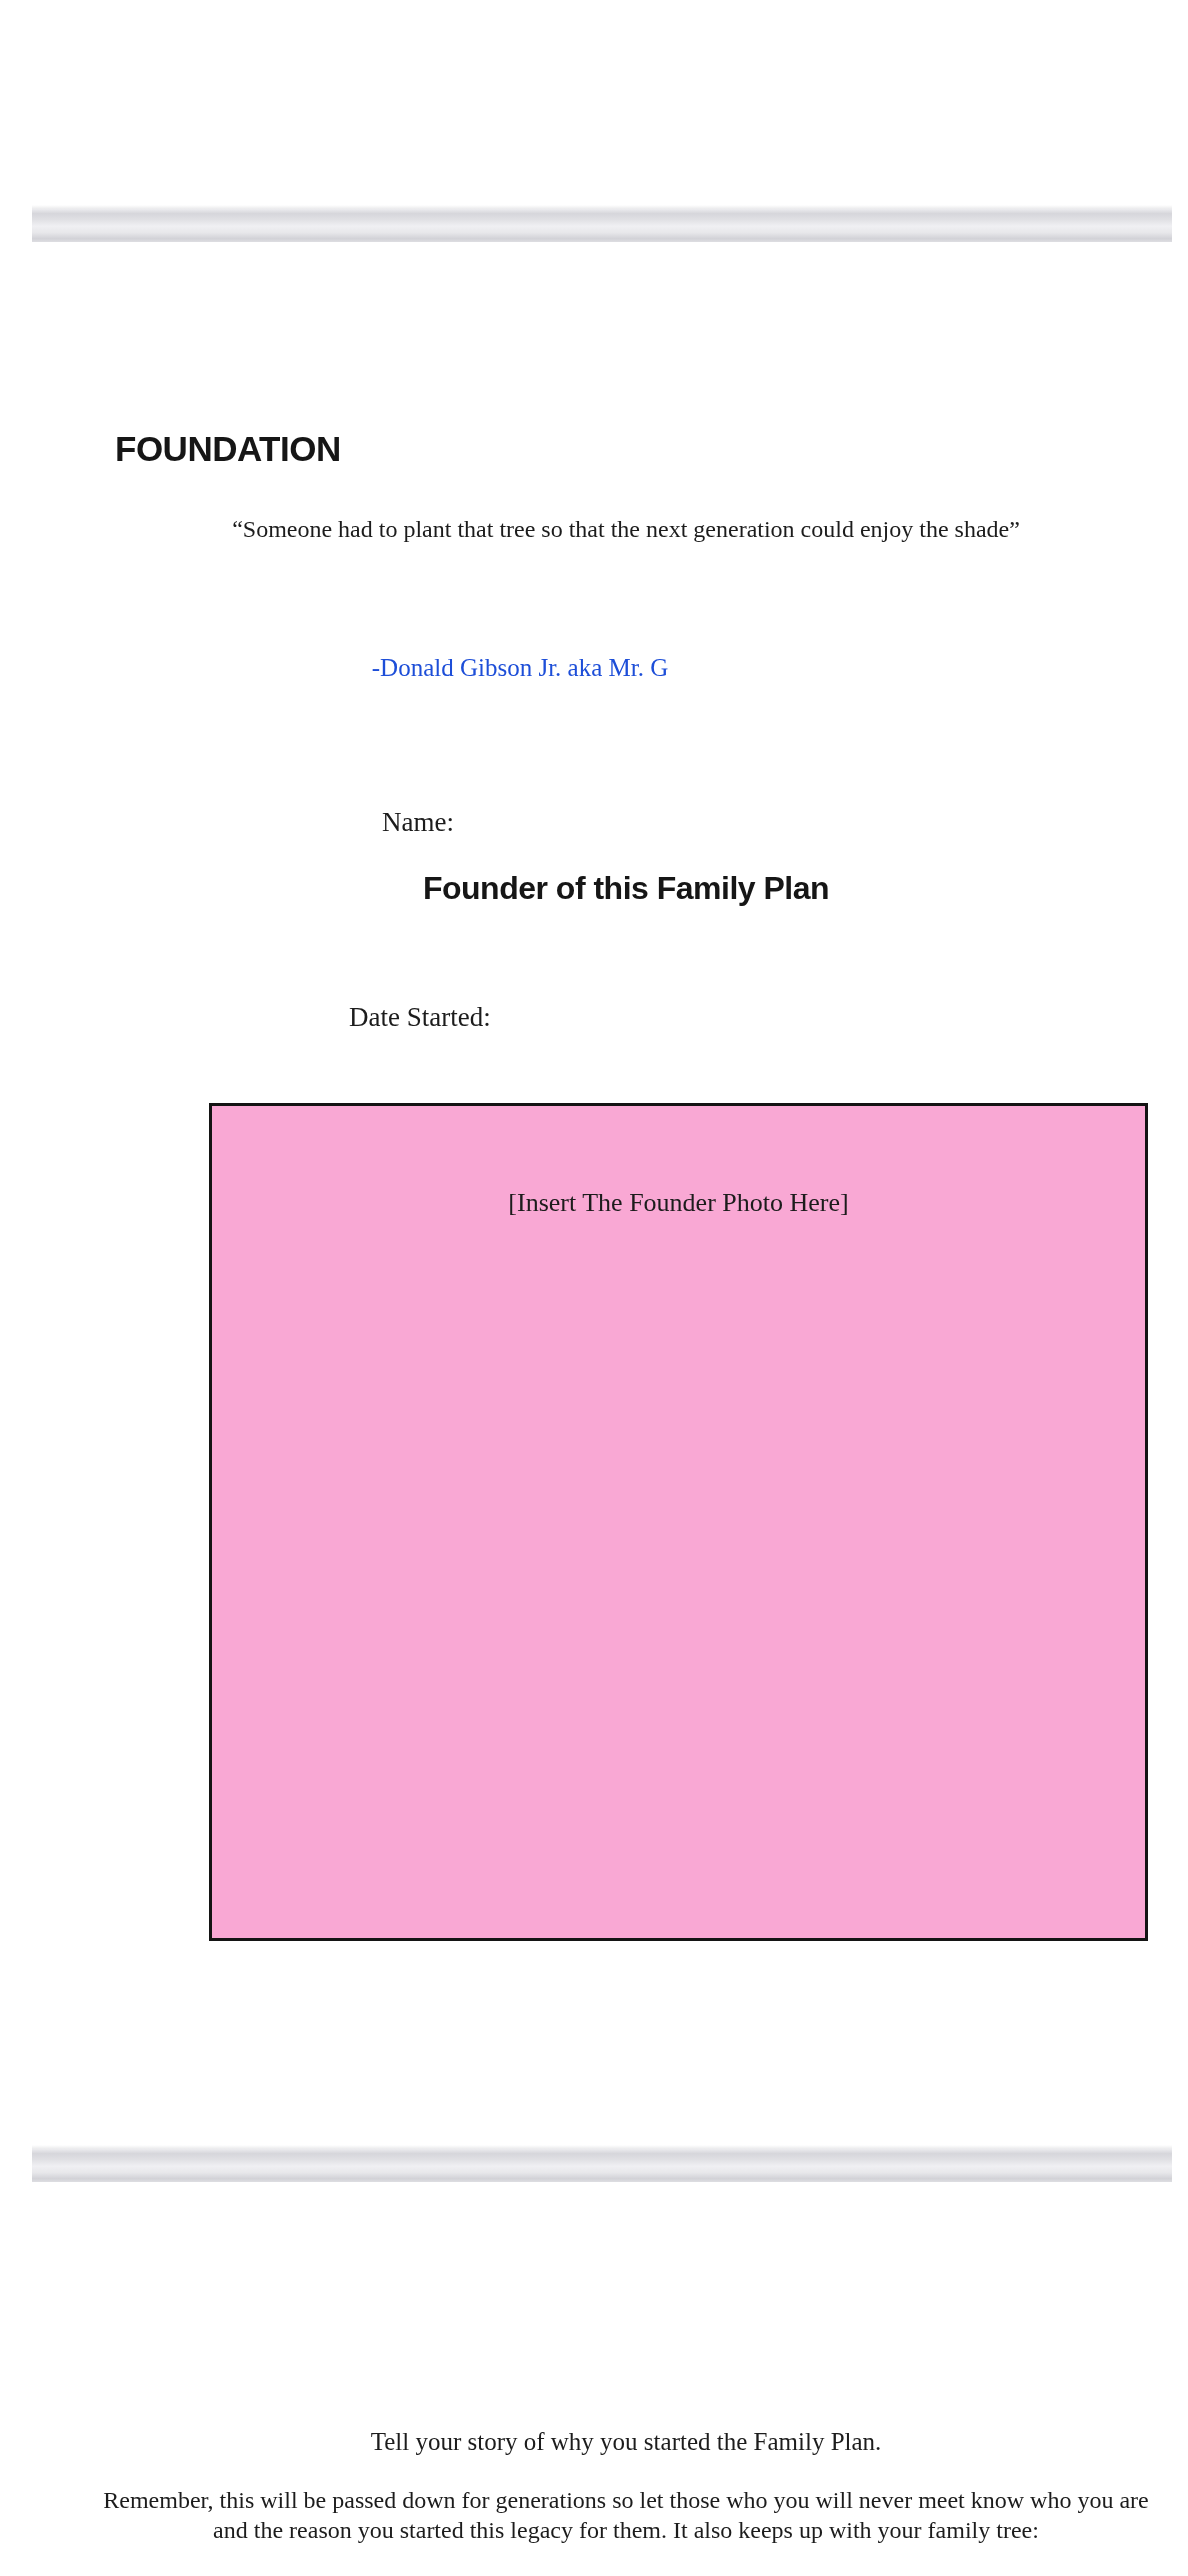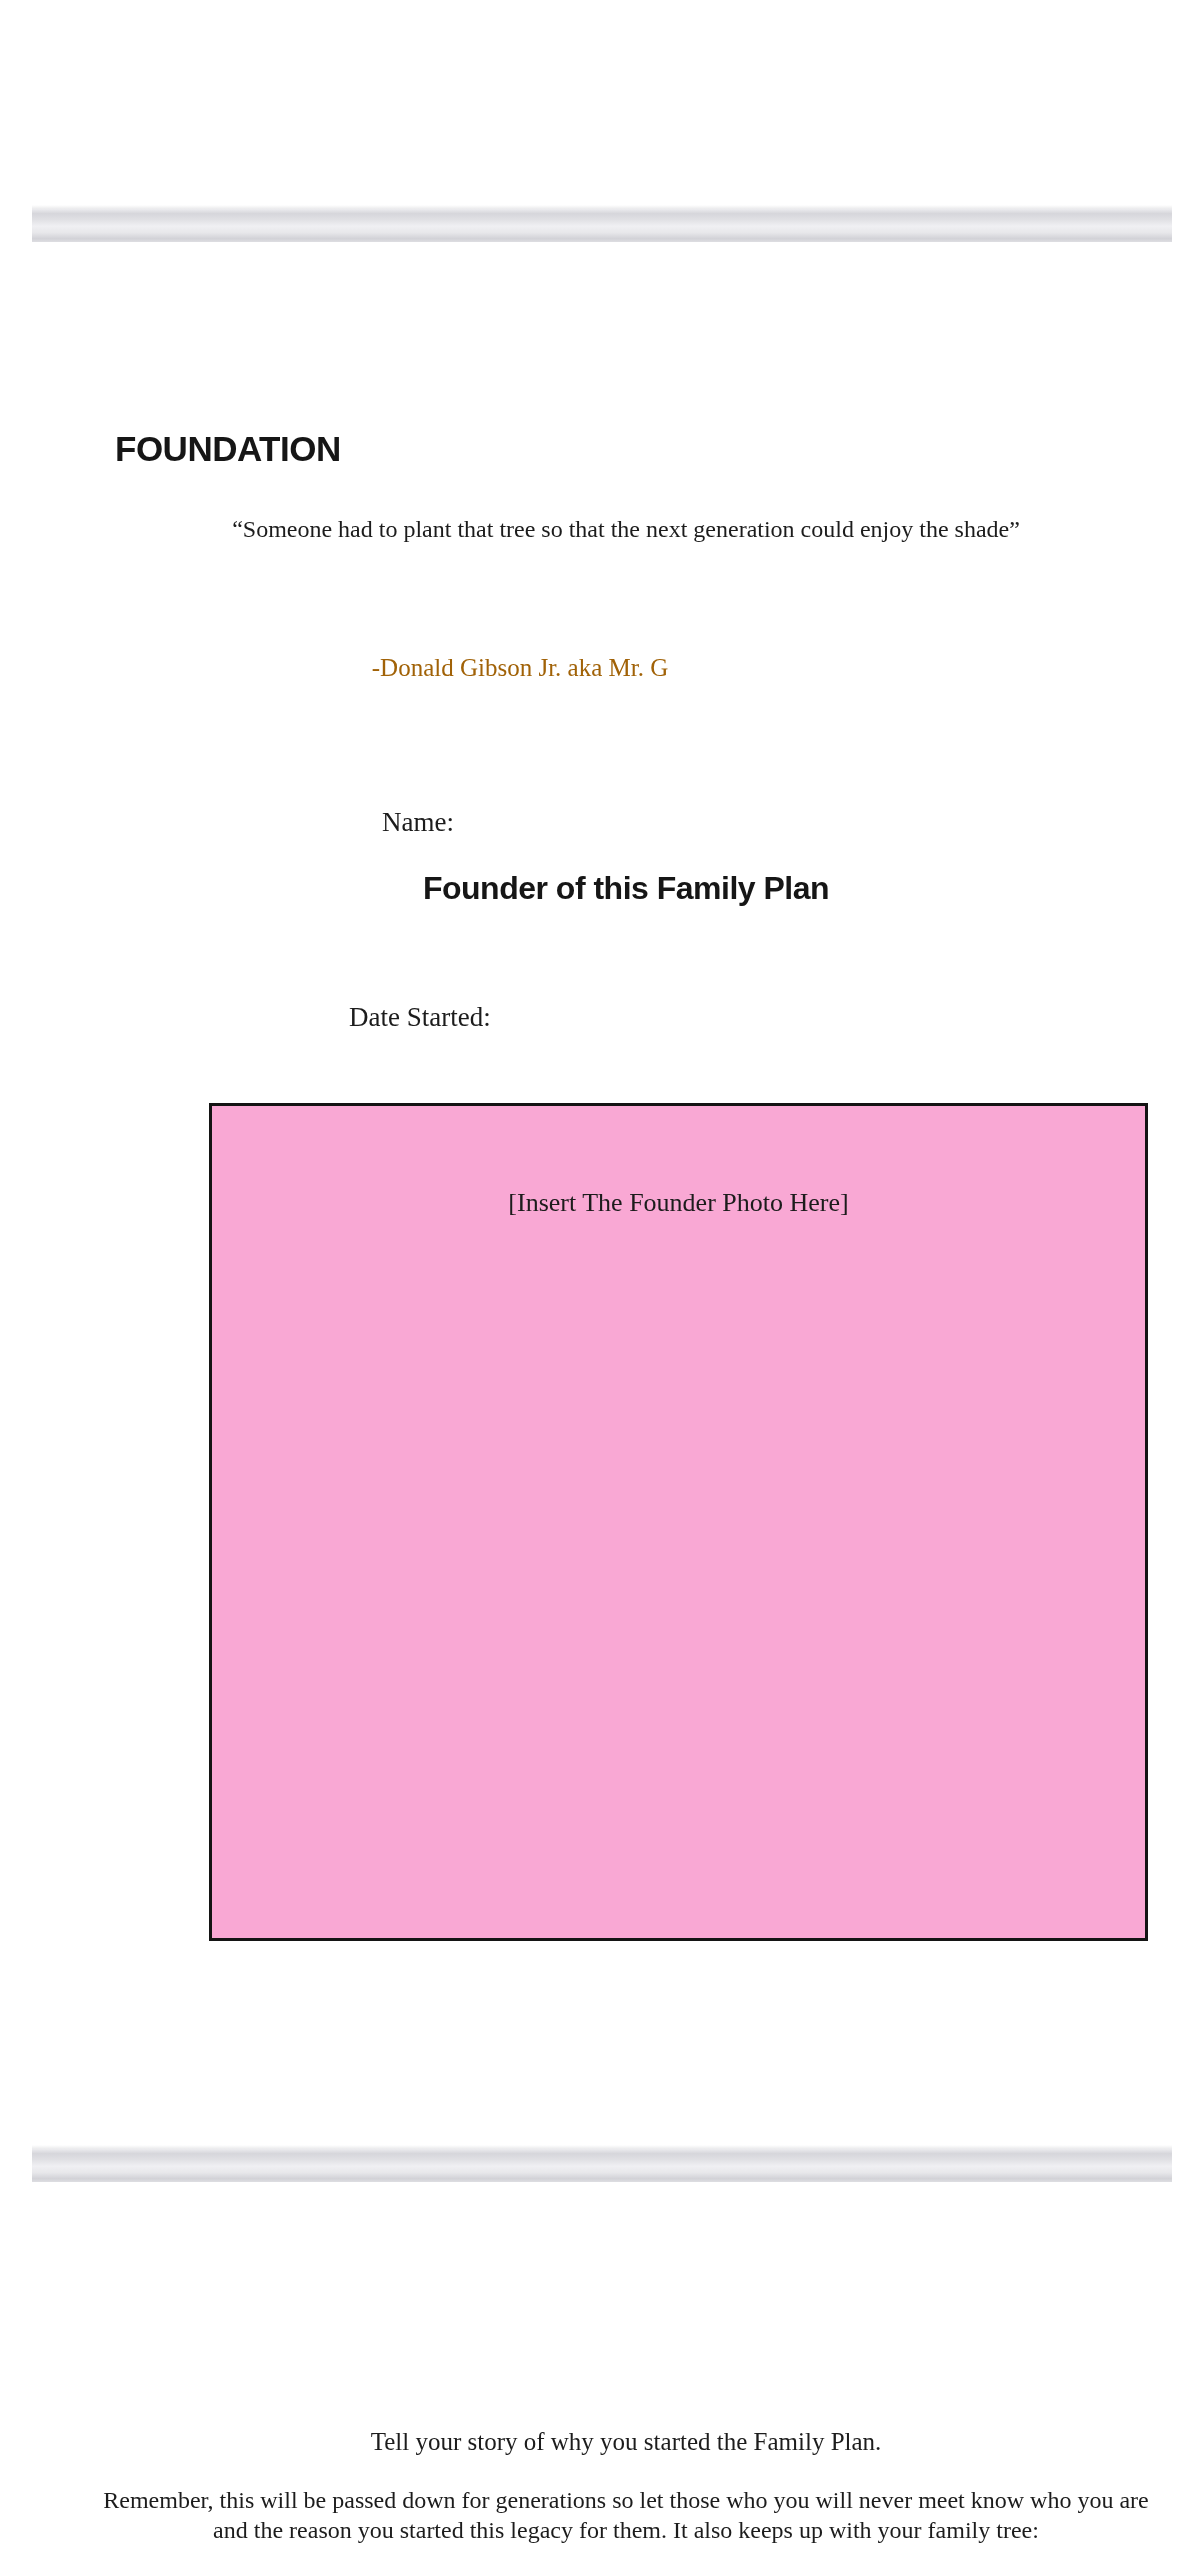--- a/index.html
+++ b/index.html
@@ -74,21 +74,21 @@
     font-size: 24px;
     line-height: 32px;
     color: #1c1c1c;
   }
   .attribution {
     position: absolute;
     top: 396px; left: 0;
     width: 976px;
     text-align: center;
     font-size: 25px;
-    color: #a16207;
+    color: #1d4ed8;
   }
   .name-label {
     position: absolute;
     top: 549px; left: 301px;
     font-size: 27px;
     margin-left: 33px;
   }
   .founder-title {
     position: absolute;
     top: 612px; left: 0;

